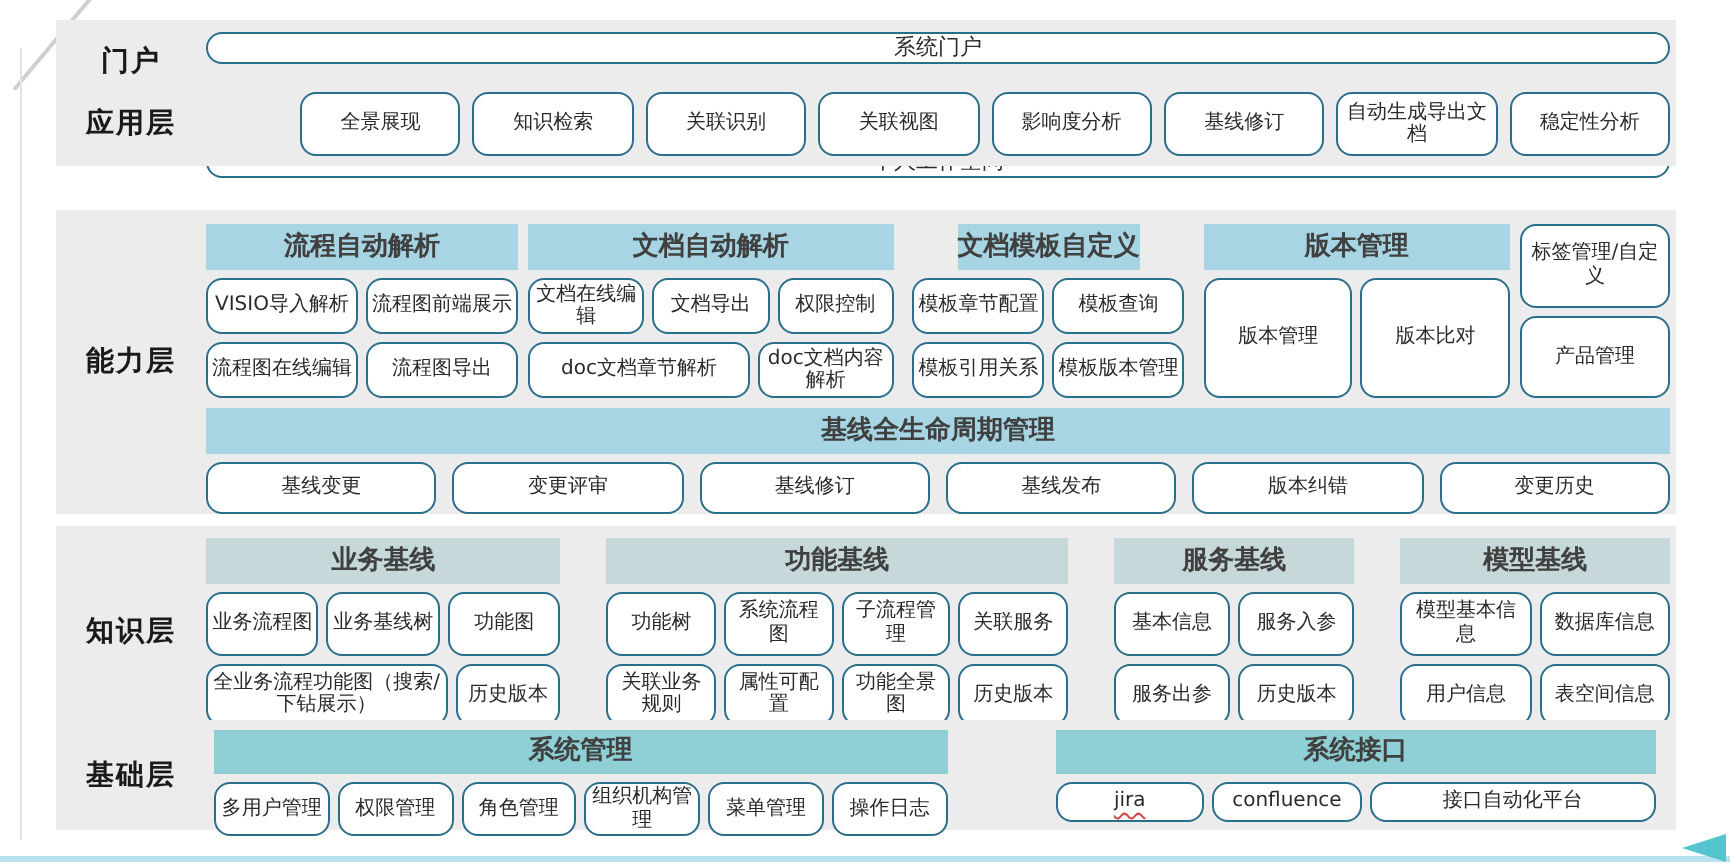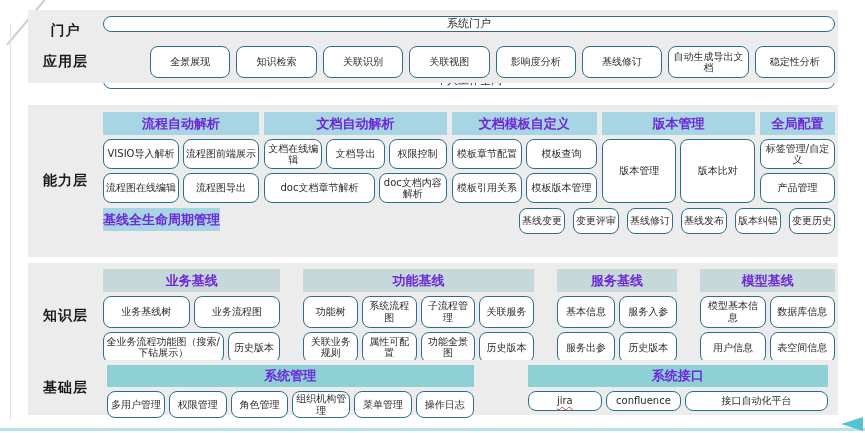--- a/index.html
+++ b/index.html
@@ -42,35 +42,35 @@
   #band-portal .btn { border-radius:10px; font-size:11px; }
 
   
   #band-application .band-content { display:flex; align-items:center; }
   #band-application [data-rows] { width:100%; }
   #band-application .btn-row { gap:6px; height:32px; }
 
   
   .group { display:flex; flex-direction:column; gap:4px; min-width:0; }
   .group-header { height:23px; line-height:23px; text-align:center; font-weight:bold;
-                  font-size:13px; color:#6d28d9; }
+                  font-size:13px; color:#404040; }
   .group [data-rows] { display:flex; flex-direction:column; gap:4px; flex:1; }
   .group .btn-row { flex:1; height:28px; }
 
   
   #band-capability .band-content { padding-top:7px; display:flex; flex-direction:column; gap:5px; }
   .cap-groups { display:flex; gap:5px; height:91px; }
   .cap-groups .group-header { background:#a7d5e3; }
   .g-process  { flex:158 1 0; }
   .g-docparse { flex:185 1 0; }
-  .g-template { flex:147 1 0; }
+  .g-template { flex:147 1 0;align-items:center; }
   .g-version  { flex:155 1 0; }
   .g-global   { flex:76  1 0; }
   .g-docparse [data-rows] .btn-row:nth-child(2) .btn:first-child { flex:1.7; }
-  .baseline-block { display:flex; flex-direction:row; gap:4px;justify-content:space-between; }
+  .baseline-block { display:flex; flex-direction:column; gap:4px;justify-content:space-between; }
   .baseline-block .group-header { background:#a7d5e3; }
   .baseline-block .btn-row { gap:8px; height:26px; }
 
   
   #band-knowledge .band-content { padding-top:6px; }
   .kn-groups { display:flex; gap:23px; height:94px; }
   .kn-groups .group-header { background:#c7d8da; }
   .g-business { flex:187 1 0; }
   .g-function { flex:243 1 0; }
   .g-service  { flex:127 1 0; }
@@ -172,21 +172,20 @@
         <div class="group g-version">
           <div class="group-header">版本管理</div>
           <div data-rows="layers.capability.groups.3.rows">
               <div class="btn-row">
                 <div class="btn">版本管理</div>
                 <div class="btn">版本比对</div>
               </div>
             </div>
         </div>
         <div class="group g-global">
-          <div class="group-header">全局配置</div>
           <div data-rows="layers.capability.groups.4.rows">
               <div class="btn-row">
                 <div class="btn">标签管理/自定义</div>
               </div>
               <div class="btn-row">
                 <div class="btn">产品管理</div>
               </div>
             </div>
         </div>
       </div>
@@ -207,22 +206,23 @@
   </div>
 
   <div class="band" id="band-knowledge">
     <div class="band-label">知识层</div>
     <div class="band-content">
       <div class="kn-groups">
         <div class="group g-business">
           <div class="group-header">业务基线</div>
           <div data-rows="layers.knowledge.groups.0.rows">
               <div class="btn-row">
+                <div class="btn">业务流程图</div>
                 <div class="btn">业务基线树</div>
-                <div class="btn">业务流程图</div>
+                <div class="btn">功能图</div>
               </div>
               <div class="btn-row">
                 <div class="btn">全业务流程功能图（搜索/下钻展示）</div>
                 <div class="btn">历史版本</div>
               </div>
             </div>
         </div>
         <div class="group g-function">
           <div class="group-header">功能基线</div>
           <div data-rows="layers.knowledge.groups.1.rows">

